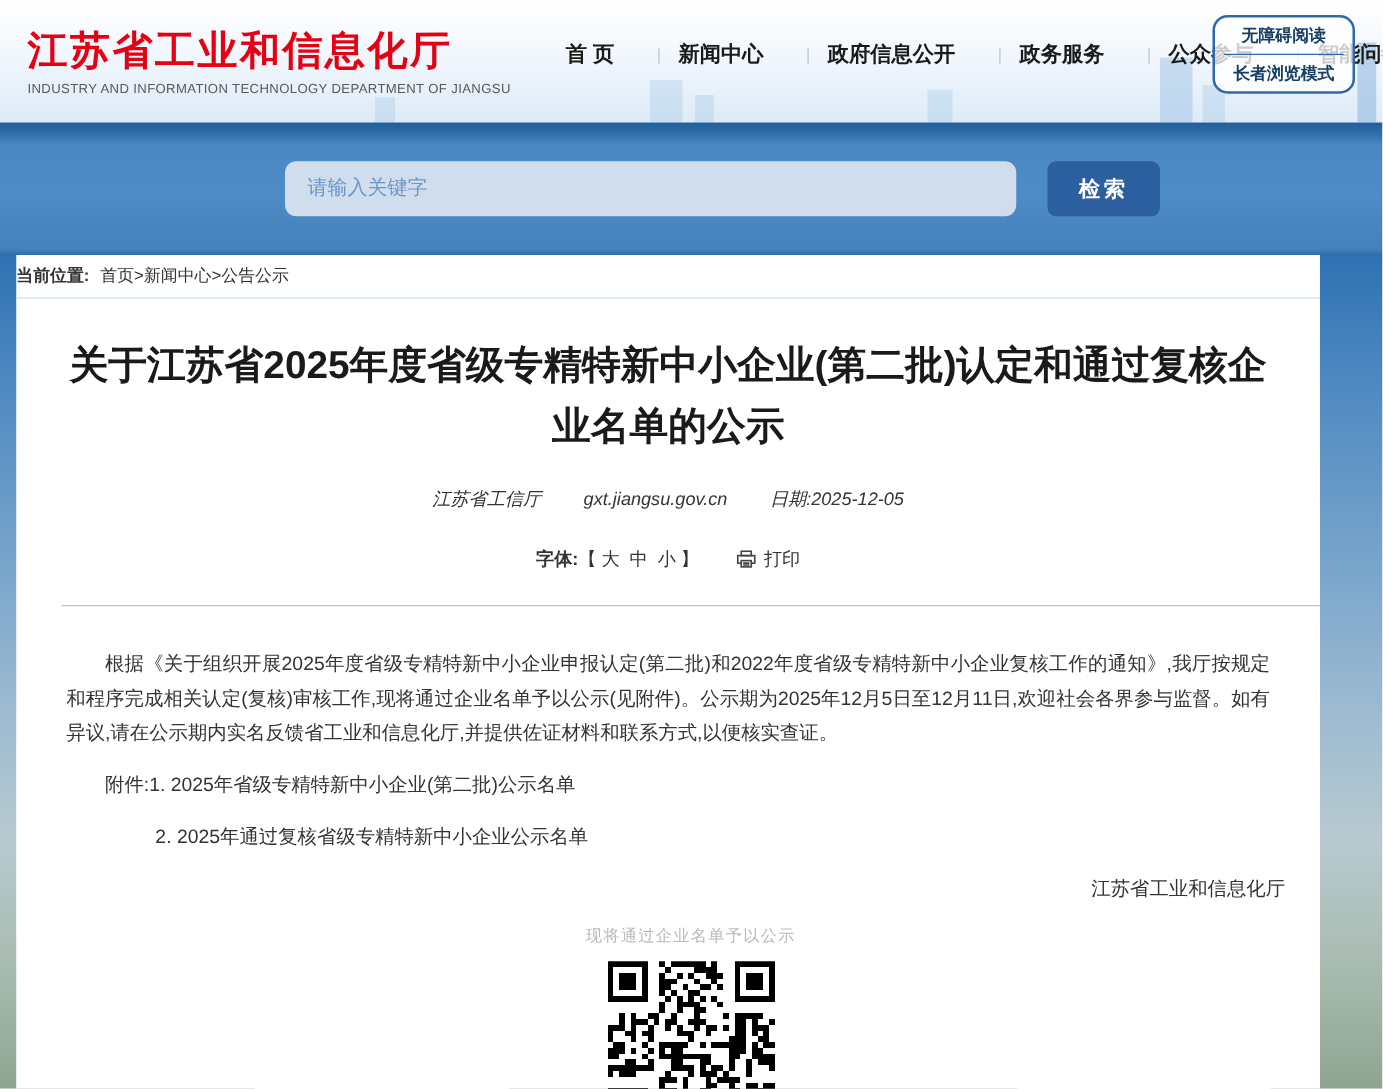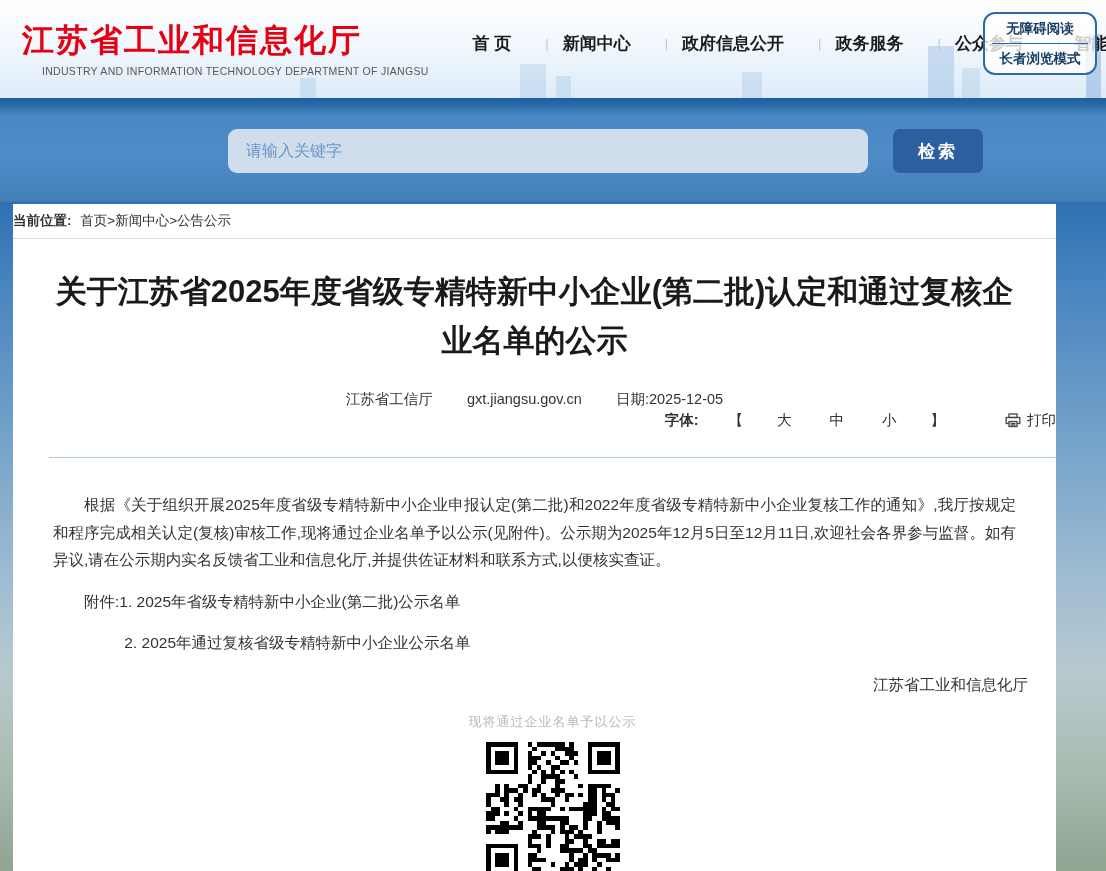--- a/index.html
+++ b/index.html
@@ -16,62 +16,62 @@
   .bld{position:absolute;bottom:0;background:rgba(158,192,226,.32);}
   .bld.b1{left:300px;width:16px;height:20px;}
   .bld.b2{left:520px;width:26px;height:34px;}
   .bld.b3{left:556px;width:15px;height:22px;}
   .bld.b4{left:742px;width:20px;height:26px;}
   .bld.b5{left:928px;width:26px;height:52px;background:rgba(150,188,226,.45);}
   .bld.b6{left:962px;width:18px;height:30px;}
   .bld.b7{left:1086px;width:15px;height:64px;background:rgba(140,180,222,.55);}
   .logo{margin-left:22px;position:relative;z-index:2;}
   .logo-cn{color:#e60013;font-size:32px;font-weight:bold;letter-spacing:2px;line-height:38px;white-space:nowrap;}
-  .logo-en{color:#595757;font-size:10.5px;letter-spacing:.3px;margin-top:6px;white-space:nowrap;margin-left:20px;}
+  .logo-en{color:#595757;font-size:10.5px;letter-spacing:.3px;margin-top:6px;white-space:nowrap;}
   .main-nav{display:flex;align-items:center;list-style:none;margin:-12px 0 0 44px;padding:0;position:relative;z-index:2;gap:20px;}
   .main-nav li{display:flex;align-items:center;}
   .main-nav li + li::before{content:"|";color:#c2c8ce;font-size:13px;font-weight:normal;margin:0 14px;}
   .nav-item{font-size:17px;font-weight:bold;color:#1a1a1a;text-decoration:none;white-space:nowrap;cursor:pointer;}
   .access-box{
-    position:absolute;right:9px;top:12px;width:110px;z-index:3;
+    position:absolute;right:22px;top:12px;width:110px;z-index:3;
     border:2px solid #2e68a6;border-radius:12px;background:rgba(255,255,255,.78);
     text-align:center;overflow:hidden;
   }
   .access-item{font-size:13.5px;font-weight:bold;color:#173e63;padding:6px 0 5px;cursor:pointer;white-space:nowrap;}
   .access-divider{height:1px;background:#2e68a6;margin:0 7px;}
   
   .blue-band{
     position:relative;height:106px;
     background:linear-gradient(180deg,#1f5e9a 0px,#2a6aa6 7px,#4b87c3 18px,#4f8bc6 55%,#4480b9 96%,#2f6ba5 100%);
   }
   .search-wrap{position:absolute;left:228px;top:31px;display:flex;align-items:center;}
   .search-input{
-    width:640px;height:44px;background:#cfdded;border:none;border-radius:9px;
+    width:585px;height:44px;background:#cfdded;border:none;border-radius:9px;
     padding:0 18px;font-size:16px;color:#1d4e89;box-sizing:border-box;outline:none;
     font-family:"Liberation Sans","DejaVu Sans",sans-serif;
   }
   .search-input::placeholder{color:#6b96c8;opacity:1;}
   .search-btn{
     width:90px;height:44px;margin-left:25px;background:#2b5f9f;color:#fff;border:none;
     border-radius:7px;font-size:17px;font-weight:bold;letter-spacing:3px;cursor:pointer;
     font-family:"Liberation Sans","DejaVu Sans",sans-serif;
   }
   
   .content-bg{
     height:667px;
     background:linear-gradient(180deg,#2f71b3 0%,#4c87c0 14%,#7aa6cb 38%,#9fbcd2 56%,#b7c9cf 70%,#aabdb3 84%,#8fa591 100%);
   }
   .panel{margin-left:13px;width:1043px;height:100%;background:#fff;box-sizing:border-box;}
   .breadcrumb{height:34px;line-height:34px;font-size:13.5px;color:#333;border-bottom:1px solid #cadeee;}
   .breadcrumb-label{font-weight:bold;}
   .breadcrumb-path{margin-left:5px;cursor:pointer;}
   .title{margin:28px 40px 0;text-align:center;font-size:31px;line-height:49px;color:#1a1a1a;font-weight:600;}
   .meta1{margin-top:25px;text-align:center;font-size:14.5px;color:#333;}
-  .meta1 span{margin:0 15px;}
-  .meta2{margin-top:2px;text-align:center;font-size:14.5px;color:#333;display:flex;justify-content:flex-end;align-items:center;gap:30px;}
+  .meta1 span{margin:0 15px;font-style:italic;}
+  .meta2{margin-top:29px;text-align:center;font-size:14.5px;color:#333;display:flex;justify-content:center;align-items:center;}
   .meta2 .font-label{font-weight:bold;}
   .fs-opt{margin:0 4px;cursor:pointer;}
   .print-wrap{margin-left:30px;display:inline-flex;align-items:center;gap:6px;cursor:pointer;}
   .print-wrap svg{display:block;}
   .divider{border:none;border-top:1px solid #a9c8e2;margin:27px 0 0 36px;}
   .article-body{padding:19px 26px 0;font-size:15.5px;line-height:27.5px;color:#333;text-align:justify;}
   .article-body p{margin:14px;}
   .ind2{text-indent:2em;}
   .ind5{text-indent:4.6em;}
   .signature{margin-top:13px;text-align:right;line-height:27px;color:#333;font-size:15.5px;}

